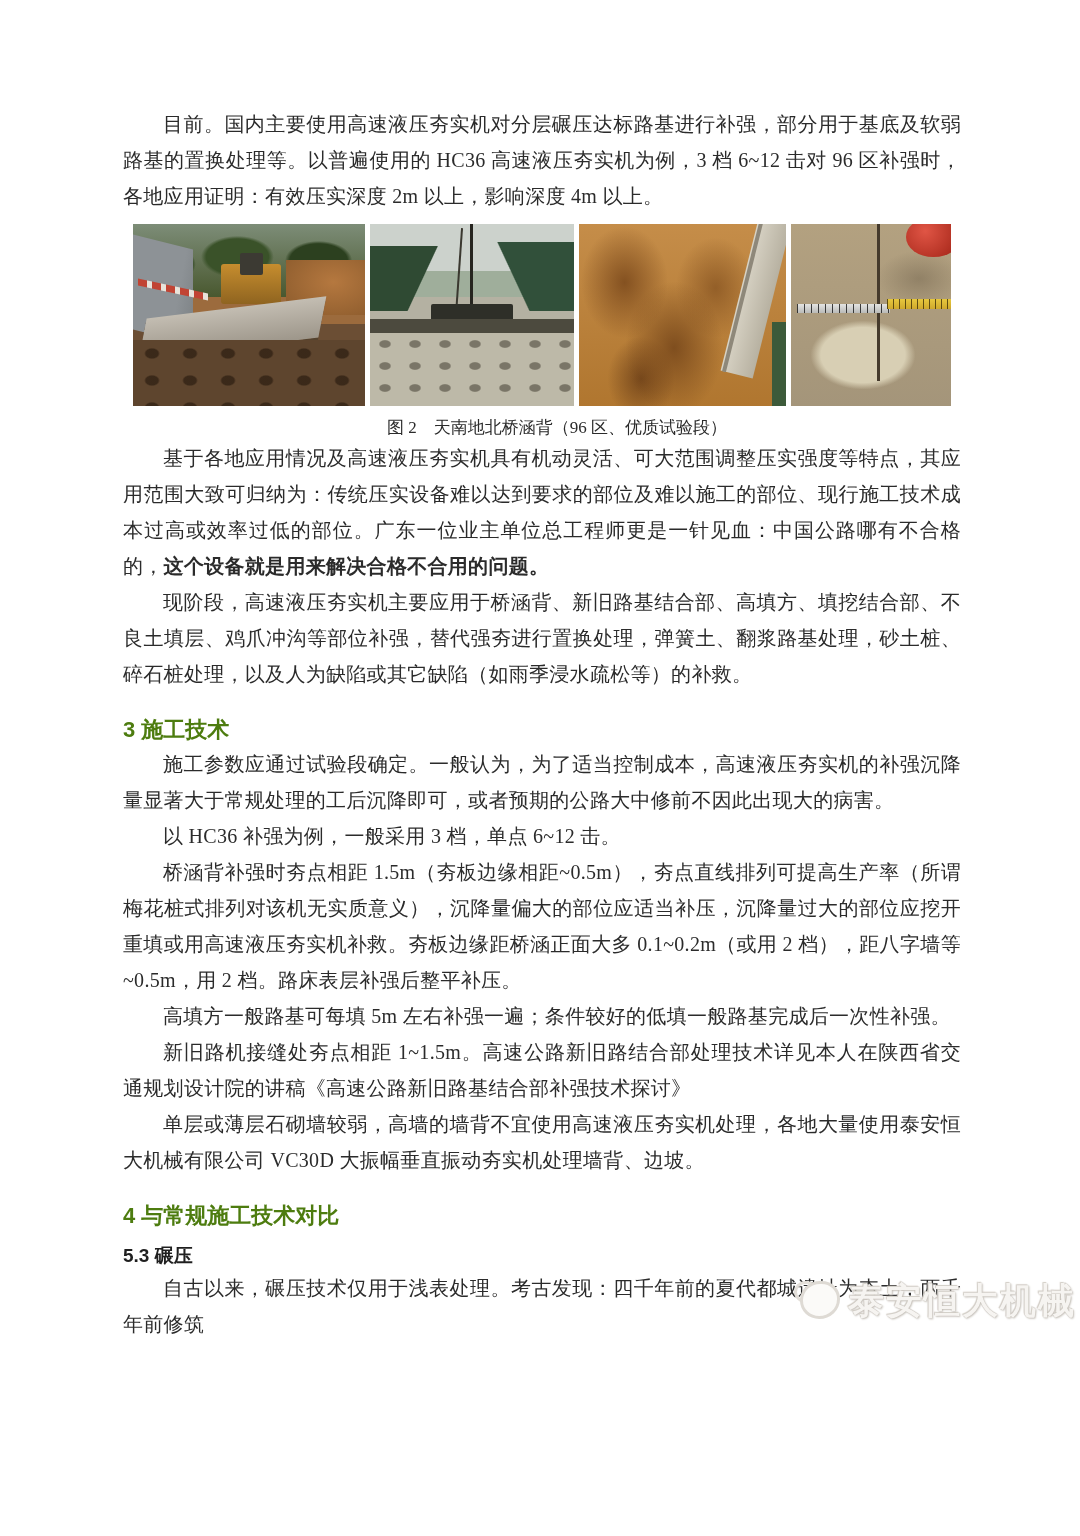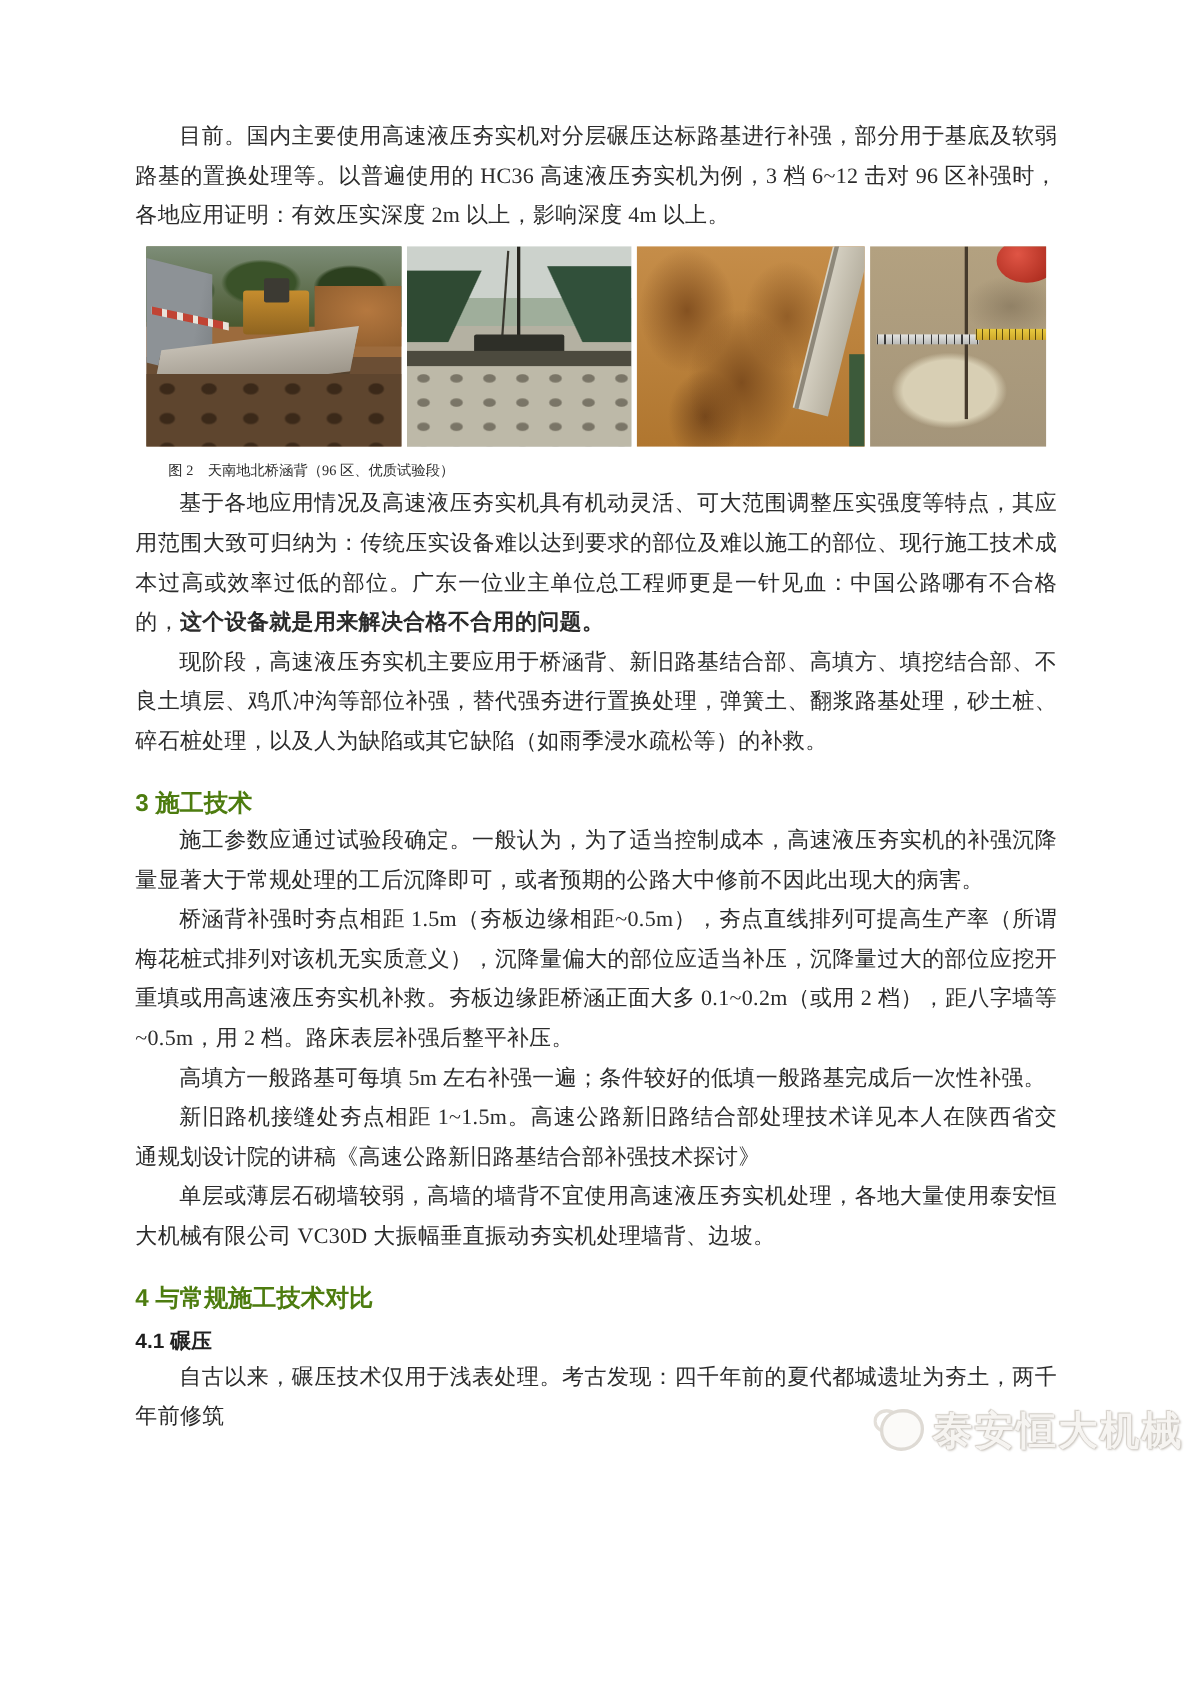--- a/index.html
+++ b/index.html
@@ -81,23 +81,24 @@
   .p4 .rod{left:54%;top:0;width:3px;height:86%;background:#453a2c;}
   .p4 .ruler{left:4%;top:44%;width:58%;height:9px;background:
       repeating-linear-gradient(90deg, rgba(20,20,20,.8) 0 1px, transparent 1px 7px),
       linear-gradient(#e4e4e2,#b9bab8);}
   .p4 .tape{left:60%;top:41%;width:40%;height:10px;background:
       repeating-linear-gradient(90deg, rgba(40,30,0,.7) 0 1px, transparent 1px 6px),
       linear-gradient(#e7c83e,#cfa92c);}
   .p4 .ball{right:-6%;top:-4%;width:34%;height:22%;background:radial-gradient(circle at 35% 35%, #e05545, #9c1f12);border-radius:50%;}
   .caption{
     margin:10px 0 0 30px;
-    font-size:13px;
+    font-size:17px;
     line-height:24px;
     color:#2b2b2b;
+    text-align:center;
   }
   .h-major{
     margin:22px 0 0 0;
     font-size:22px;
     line-height:32px;
     font-weight:bold;
     font-family:"Liberation Sans","DejaVu Sans",sans-serif;
     color:#4d7c0f;
   }
   .h-minor{
@@ -185,32 +186,33 @@
 
 
     <p class="body"><span>基于各地应用情况及高速液压夯实机具有机动灵活、可大范围调整压实强度等特点，其应用范围大致可归纳为：传统压实设备难以达到要求的部位及难以施工的部位、现行施工技术成本过高或效率过低的部位。广东一位业主单位总工程师更是一针见血：中国公路哪有不合格的，</span><b>这个设备就是用来解决合格不合用的问题。</b></p>
 
     <p class="body">现阶段，高速液压夯实机主要应用于桥涵背、新旧路基结合部、高填方、填挖结合部、不良土填层、鸡爪冲沟等部位补强，替代强夯进行置换处理，弹簧土、翻浆路基处理，砂土桩、碎石桩处理，以及人为缺陷或其它缺陷（如雨季浸水疏松等）的补救。</p>
 
     <h2 class="h-major">3 施工技术</h2>
 
     <p class="body sp-sm">施工参数应通过试验段确定。一般认为，为了适当控制成本，高速液压夯实机的补强沉降量显著大于常规处理的工后沉降即可，或者预期的公路大中修前不因此出现大的病害。</p>
 
+    <p class="body">以 HC36 补强为例，一般采用 3 档，单点 6~12 击。</p>
 
     <p class="body">桥涵背补强时夯点相距 1.5m（夯板边缘相距~0.5m），夯点直线排列可提高生产率（所谓梅花桩式排列对该机无实质意义），沉降量偏大的部位应适当补压，沉降量过大的部位应挖开重填或用高速液压夯实机补救。夯板边缘距桥涵正面大多 0.1~0.2m（或用 2 档），距八字墙等~0.5m，用 2 档。路床表层补强后整平补压。</p>
 
     <p class="body">高填方一般路基可每填 5m 左右补强一遍；条件较好的低填一般路基完成后一次性补强。</p>
 
     <p class="body">新旧路机接缝处夯点相距 1~1.5m。高速公路新旧路结合部处理技术详见本人在陕西省交通规划设计院的讲稿《高速公路新旧路基结合部补强技术探讨》</p>
 
     <p class="body">单层或薄层石砌墙较弱，高墙的墙背不宜使用高速液压夯实机处理，各地大量使用泰安恒大机械有限公司 VC30D 大振幅垂直振动夯实机处理墙背、边坡。</p>
 
     <h2 class="h-major">4 与常规施工技术对比</h2>
 
-    <h3 class="h-minor">4.1 碾压</h3>
+    <h3 class="h-minor">5.3 碾压</h3>
 
     <p class="body sp-sm">自古以来，碾压技术仅用于浅表处理。考古发现：四千年前的夏代都城遗址为夯土，两千年前修筑</p>
 
   </div>
 
   <div class="watermark">
     <div class="wm-logo">
       <div class="ear"></div>
       <div class="head"></div>
     </div>

